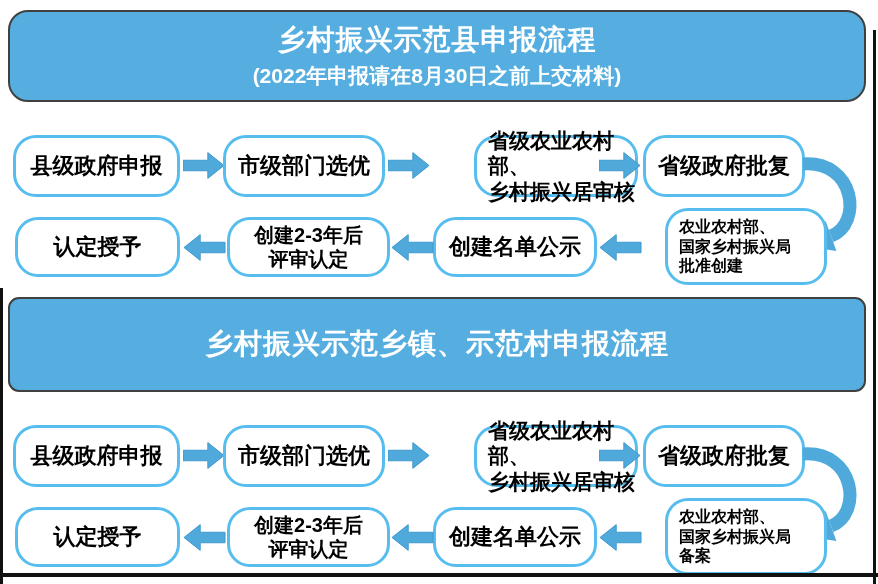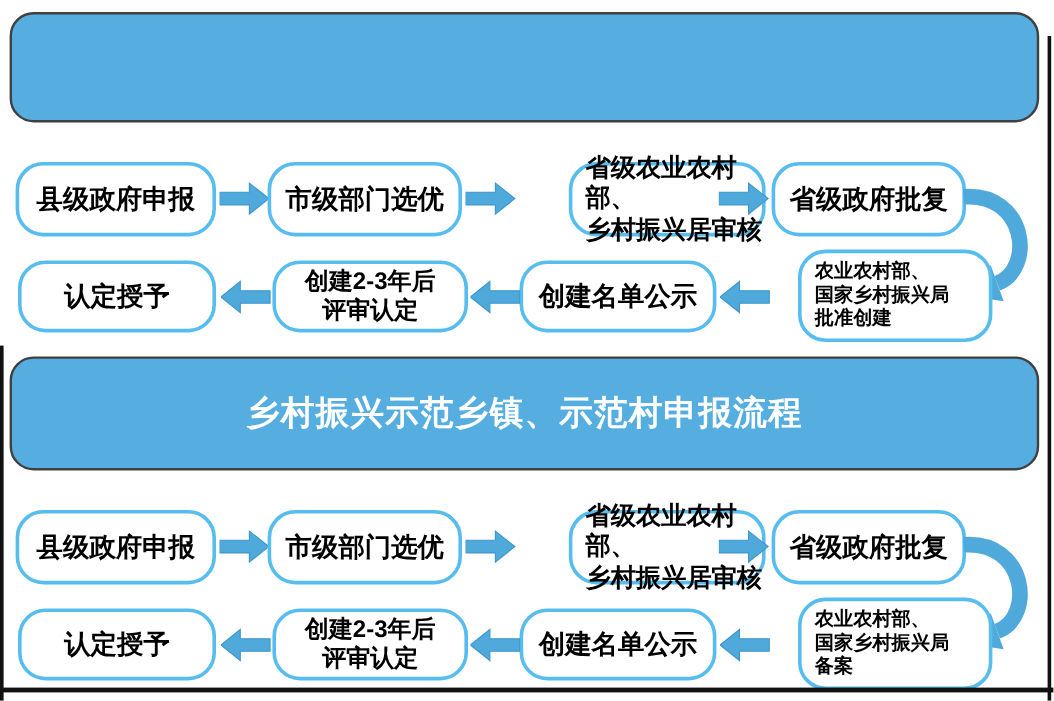--- a/index.html
+++ b/index.html
@@ -100,20 +100,22 @@
     background: var(--frame-line, #111111);
   }
 </style>
 </head>
 <body>
 
 <div class="stage">
 
   <div>
     <div class="banner" style="top:10px; height:92px;">
+      <div class="title">乡村振兴示范县申报流程</div>
+      <div class="subtitle">(2022年申报请在8月30日之前上交材料)</div>
     </div>
 
     <div class="fbox fs22" style="left:13px; top:135px; width:167px; height:62px;">县级政府申报</div>
     <div class="arrow" style="left:183px; top:151px;">
       <svg viewBox="0 0 44 30">
           <path d="M0 9.5 L26 9.5 L26 1.5 L43 15 L26 28.5 L26 20.5 L0 20.5 Z"></path>
         </svg>
     </div>
     <div class="fbox fs22" style="left:223px; top:135px; width:162px; height:62px;">市级部门选优</div>
     <div class="arrow" style="left:388px; top:151px;">
@@ -155,21 +157,21 @@
 评审认定</div>
     <div class="arrow" style="left:184px; top:233px;">
       <svg viewBox="0 0 44 30">
           <path d="M43 9.5 L17 9.5 L17 1.5 L0 15 L17 28.5 L17 20.5 L43 20.5 Z"></path>
         </svg>
     </div>
     <div class="fbox fs22" style="left:15px; top:217px; width:165px; height:60px;">认定授予</div>
   </div>
 
   <div>
-    <div class="banner" style="top:297px; height:95px;">
+    <div class="banner" style="top:297px; height:95px;border-radius:11px;">
       <div class="title">乡村振兴示范乡镇、示范村申报流程</div>
     </div>
 
     <div class="fbox fs22" style="left:13px; top:425px; width:167px; height:62px;">县级政府申报</div>
     <div class="arrow" style="left:183px; top:441px;">
       <svg viewBox="0 0 44 30">
           <path d="M0 9.5 L26 9.5 L26 1.5 L43 15 L26 28.5 L26 20.5 L0 20.5 Z"></path>
         </svg>
     </div>
     <div class="fbox fs22" style="left:223px; top:425px; width:162px; height:62px;">市级部门选优</div>

